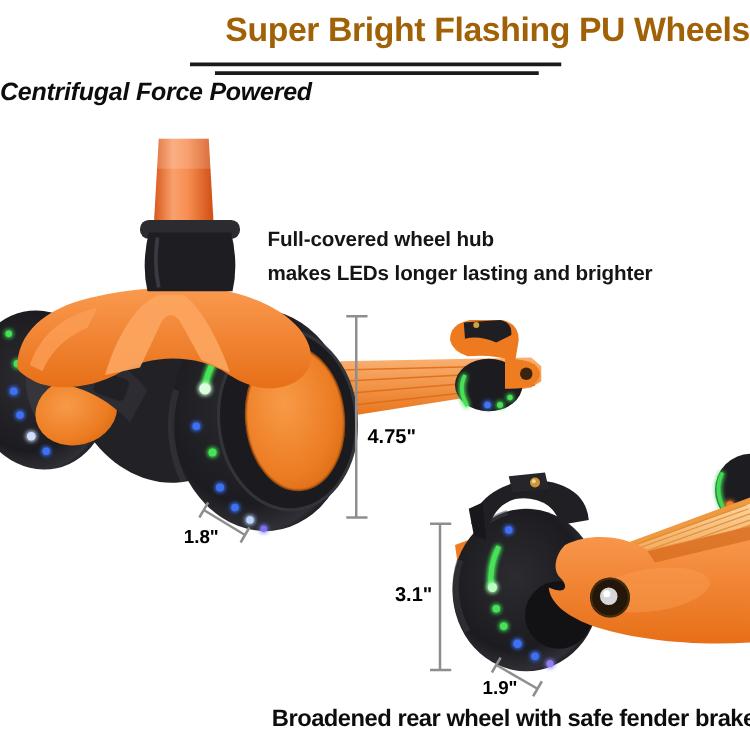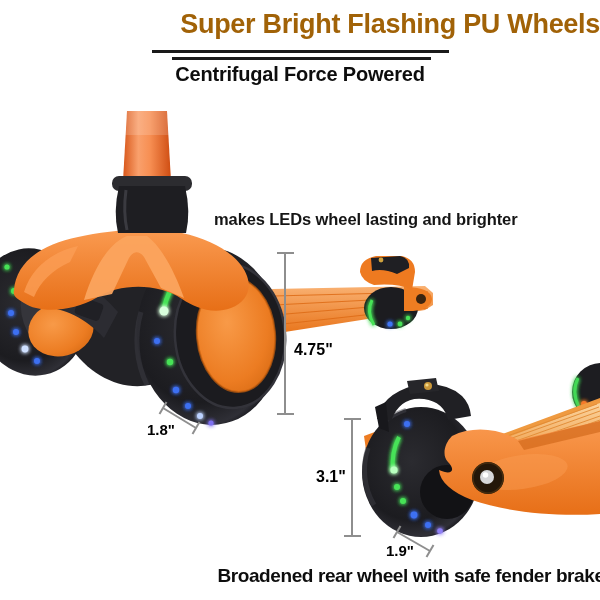--- a/index.html
+++ b/index.html
@@ -4,21 +4,21 @@
 <style>
   html,body{margin:0;padding:0;background:#fff;}
   .canvas{position:relative;width:600px;height:600px;background:#ffffff;overflow:hidden;
           font-family:"Liberation Sans", sans-serif;color:#111;}
   .art{position:absolute;left:0;top:0;z-index:0;}
   .txt{position:absolute;z-index:2;white-space:nowrap;}
   .title{left:0;right:0;top:9px;text-align:right;font-size:27px;font-weight:700;letter-spacing:-0.3px;color:#a16207;}
   .bar{position:absolute;z-index:2;background:#1a1a1a;height:3px;}
   .bar1{left:152px;top:50px;width:297px;}
   .bar2{left:172px;top:57px;width:259px;}
-  .sub{left:0;right:0;text-align:center;font-size:20px;font-weight:600;letter-spacing:-0.2px;color:#0d0d0d;}
+  .sub{left:0;right:0;text-align:left;font-size:20px;font-weight:600;letter-spacing:-0.2px;color:#0d0d0d;font-style:italic;}
   .sub1{top:63px;} .sub2{top:86px;}
   .feature{font-size:16.5px;font-weight:600;letter-spacing:-0.1px;color:#151515;}
   .feat1{left:214px;top:183px;} .feat2{left:214px;top:210px;}
   .dim{font-weight:700;color:#000;}
   .dim475{left:294px;top:341px;font-size:16px;}
   .dim18{left:147px;top:421px;font-size:15px;}
   .dim31{left:316px;top:468px;font-size:16px;}
   .dim19{left:386px;top:542px;font-size:15px;}
   .caption{left:411px;top:565px;transform:translateX(-50%);font-size:19px;font-weight:600;letter-spacing:-0.4px;color:#0d0d0d;}
 </style>
@@ -220,21 +220,22 @@
         <line x1="433.5" y1="545" x2="426.5" y2="557"></line>
       </g>
     </g>
   </svg>
 
   <div class="txt title">Super Bright Flashing PU Wheels</div>
   <div class="bar bar1"></div>
   <div class="bar bar2"></div>
   <div class="txt sub sub1">Centrifugal Force Powered</div>
 
-  <div class="txt feature feat2">makes LEDs wheel lasting and brighter</div>
+  <div class="txt feature feat1">Full-covered wheel hub</div>
+  <div class="txt feature feat2">makes LEDs longer lasting and brighter</div>
 
   <div class="txt dim dim475">4.75"</div>
   <div class="txt dim dim18">1.8"</div>
   <div class="txt dim dim31">3.1"</div>
   <div class="txt dim dim19">1.9"</div>
 
   <div class="txt caption">Broadened rear wheel with safe fender brake</div>
 </div>
 
 </body></html>

